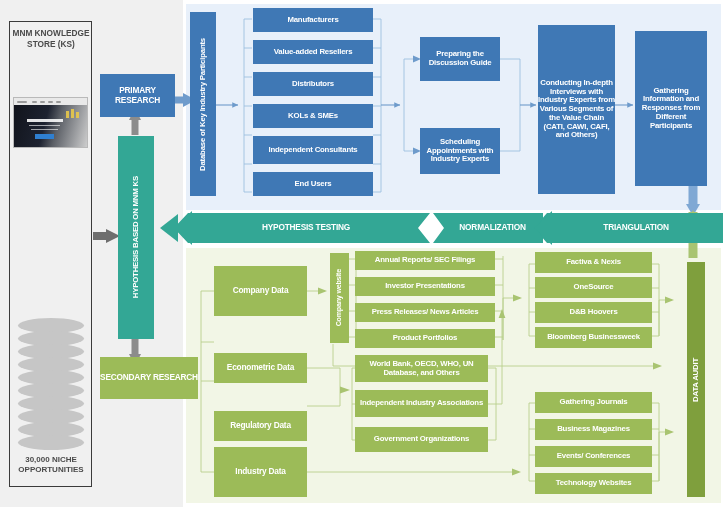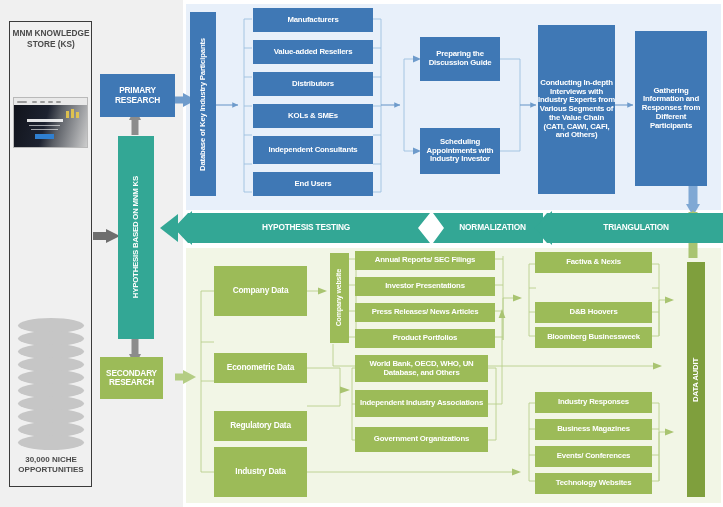--- a/index.html
+++ b/index.html
@@ -208,21 +208,21 @@
   </svg>
 
   <div class="box blue t85" style="left:100px;top:74px;width:75px;height:43px;">
     <span>PRIMARY RESEARCH</span>
   </div>
 
   <div class="box teal t8" style="left:118px;top:136px;width:36px;height:203px;">
     <span class="vtext">HYPOTHESIS BASED ON MNM KS</span>
   </div>
 
-  <div class="box green t85" style="left:100px;top:357px;width:63px;height:42px;">
+  <div class="box green t85" style="left:100px;top:357px;width:98px;height:42px;">
     <span>SECONDARY RESEARCH</span>
   </div>
 
   <div class="box blue t8" style="left:190px;top:12px;width:26px;height:184px;">
     <span class="vtext">Database of Key Industry Participants</span>
   </div>
 
   <div class="box blue t8" style="left:253px;top:8px;width:120px;height:24px;">
     <span>Manufacturers</span>
   </div>
@@ -239,21 +239,21 @@
     <span>Independent Consultants</span>
   </div>
   <div class="box blue t8" style="left:253px;top:172px;width:120px;height:24px;">
     <span>End Users</span>
   </div>
 
   <div class="box blue t8" style="left:420px;top:37px;width:80px;height:44px;">
     <span>Preparing the Discussion Guide</span>
   </div>
   <div class="box blue t8" style="left:420px;top:128px;width:80px;height:46px;">
-    <span>Scheduling Appointments with Industry Investor</span>
+    <span>Scheduling Appointments with Industry Experts</span>
   </div>
 
   <div class="box blue t8" style="left:538px;top:25px;width:77px;height:169px;padding:0 0;">
     <span>Conducting In-depth Interviews with Industry Experts from Various Segments of the Value Chain (CATI, CAWI, CAFI, and Others)</span>
   </div>
 
   <div class="box blue t8" style="left:635px;top:31px;width:72px;height:155px;padding:0 4px;">
     <span>Gathering Information and Responses from Different Participants</span>
   </div>
 
@@ -303,29 +303,32 @@
   <div class="box green t8" style="left:355px;top:390px;width:133px;height:27px;padding:0 3px;">
     <span>Independent Industry Associations</span>
   </div>
   <div class="box green t8" style="left:355px;top:427px;width:133px;height:25px;padding:0 3px;">
     <span>Government Organizations</span>
   </div>
 
   <div class="box green t8" style="left:535px;top:252px;width:117px;height:21px;">
     <span>Factiva &amp; Nexis</span>
   </div>
+  <div class="box green t8" style="left:535px;top:277px;width:117px;height:21px;">
+    <span>OneSource</span>
+  </div>
   <div class="box green t8" style="left:535px;top:302px;width:117px;height:21px;">
     <span>D&amp;B Hoovers</span>
   </div>
   <div class="box green t8" style="left:535px;top:327px;width:117px;height:21px;">
     <span>Bloomberg Businessweek</span>
   </div>
 
   <div class="box green t8" style="left:535px;top:392px;width:117px;height:21px;">
-    <span>Industry Responses</span>
+    <span>Gathering Journals</span>
   </div>
   <div class="box green t8" style="left:535px;top:446px;width:117px;height:21px;">
     <span>Events/ Conferences</span>
   </div>
   <div class="box green t8" style="left:535px;top:419px;width:117px;height:21px;">
     <span>Business Magazines</span>
   </div>
   <div class="box green t8" style="left:535px;top:473px;width:117px;height:21px;">
     <span>Technology Websites</span>
   </div>

